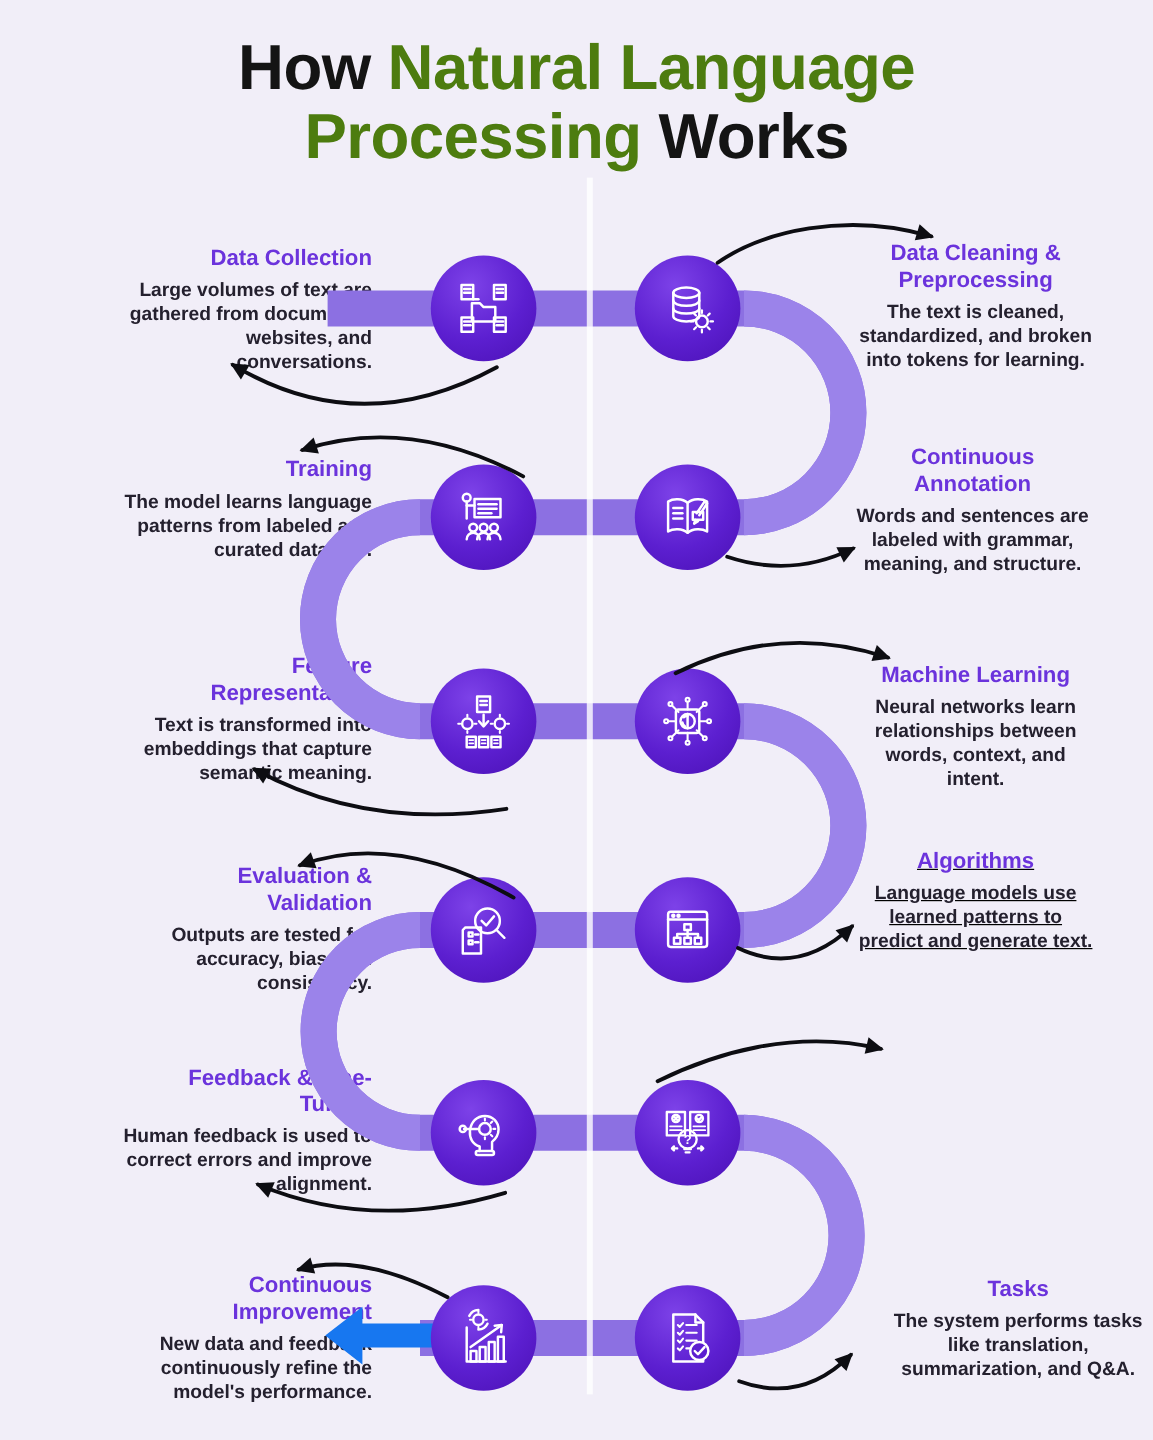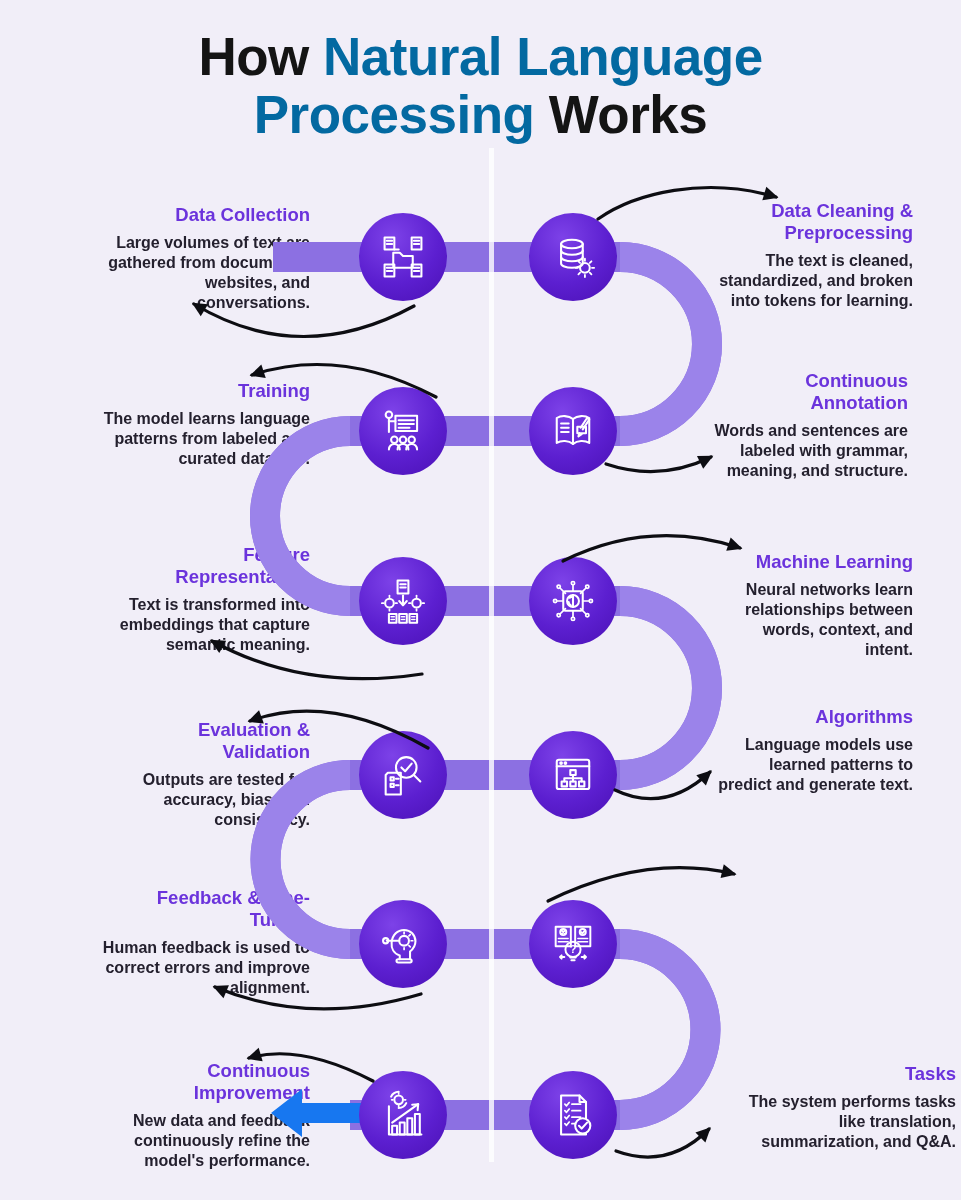--- a/index.html
+++ b/index.html
@@ -7,32 +7,32 @@
     position:relative;width:961px;height:1200px;overflow:hidden;
     background:#F1EEF8;
     font-family:"Liberation Sans", sans-serif;
   }
   .title{
     position:absolute;left:50%;top:28px;transform:translateX(-50%);
     width:740px;text-align:center;
     font-size:53px;font-weight:800;line-height:1.1;letter-spacing:-0.5px;
     color:#141414;
   }
-  .t-purple{color:#0369a1;}
+  .t-purple{color:#4d7c0f;}
   .t-black{color:#141414;margin-top:24px;}
   .step{position:absolute;}
   .step .h{
     color:#6B33DC;font-size:18.5px;font-weight:800;line-height:1.18;
     white-space:pre-line;margin:0 0 7px 0;
   }
   .step .b{
     color:#24202E;font-size:16px;font-weight:600;line-height:1.25;margin:0;
   }
   .step.left{text-align:right;margin-top:16px;}
-  .step.right{text-align:right;}
+  .step.right{text-align:center;}
   .node{
     position:absolute;width:88px;height:88px;border-radius:50%;
     transform:translate(-50%,-50%);
     background:radial-gradient(circle at 38% 28%, #7D42E8 0%, #5C1FD0 55%, #4A10B4 100%);
     display:flex;align-items:center;justify-content:center;
     z-index:4;
   }
   .node svg{display:block;}
   #flow-svg,#arrow-svg{position:absolute;left:0;top:0;z-index:1;}
   #arrow-svg{z-index:5;}
@@ -98,21 +98,21 @@
   </div>
   <div class="step right" style="top:370px;left:713px;width:195px;">
     <div class="h">Continuous
 Annotation</div>
     <div class="b">Words and sentences are labeled with grammar, meaning, and structure.</div>
   </div>
   <div class="step right" style="top:551px;left:713px;width:200px;">
     <div class="h">Machine Learning</div>
     <div class="b">Neural networks learn relationships between words, context, and intent.</div>
   </div>
-  <div class="step right" style="top:706px;left:713px;width:200px;">
+  <div class="step right" style="top:706px;left:713px;width:200px;text-decoration:underline;">
     <div class="h">Algorithms</div>
     <div class="b">Language models use learned patterns to predict and generate text.</div>
   </div>
   <div class="step right" style="top:1063px;left:713px;width:215px;margin-left:28px;">
     <div class="h">Tasks</div>
     <div class="b">The system performs tasks like translation, summarization, and Q&amp;A.</div>
   </div>
 
   <div class="node" style="left:403px;top:257px;">
     <svg width="52" height="52" viewBox="0 0 48 48" fill="none" stroke="#fff" stroke-width="1.9" stroke-linecap="round" stroke-linejoin="round">

